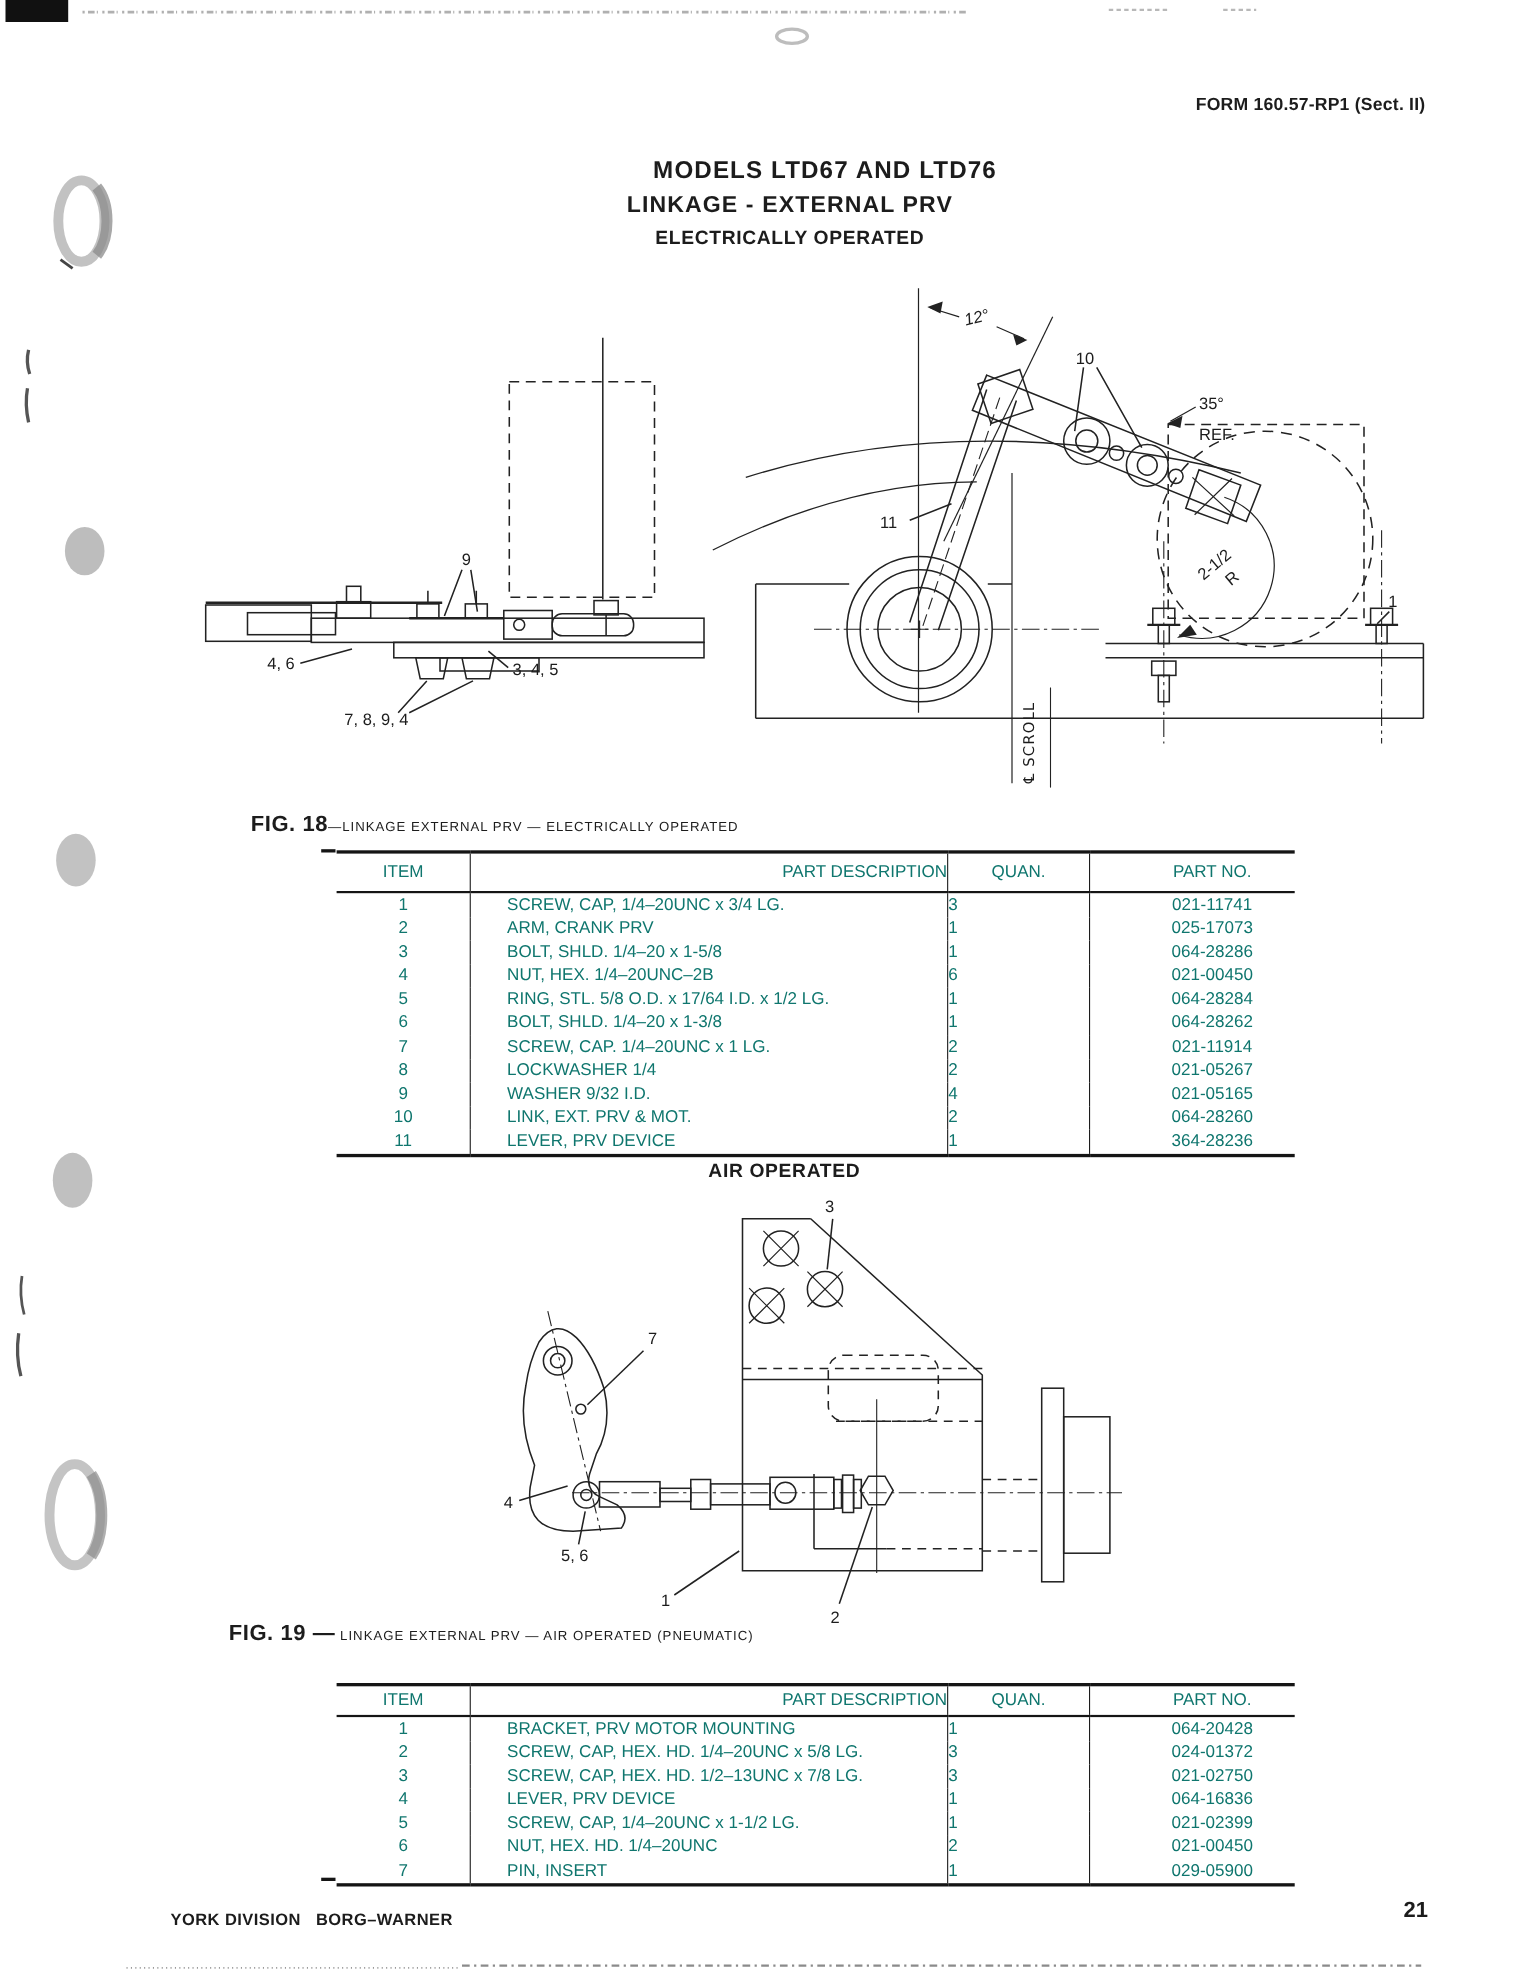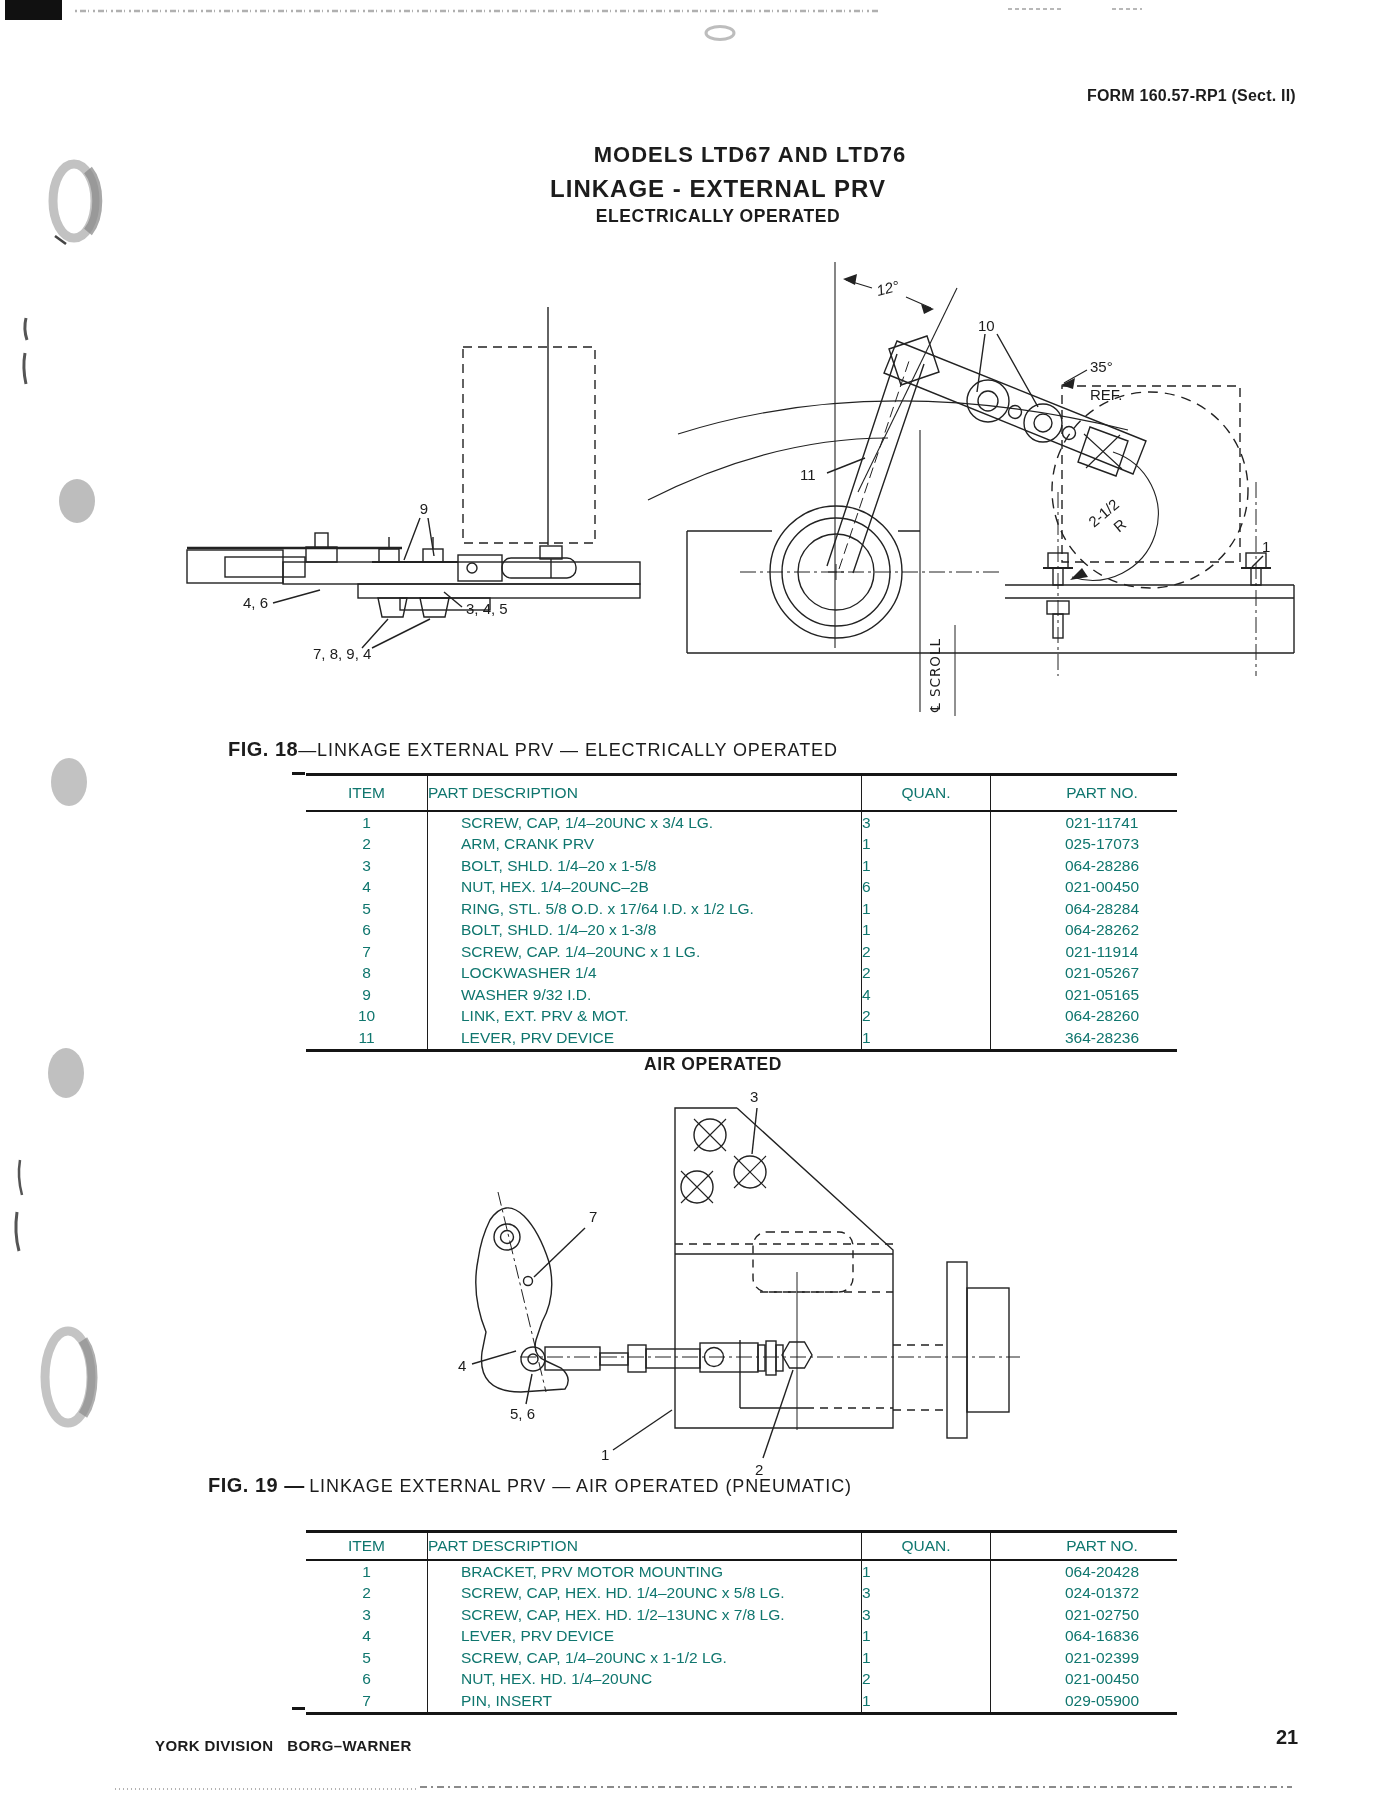--- a/index.html
+++ b/index.html
@@ -2,42 +2,42 @@
 <html><head>
 <meta charset="utf-8">
 <style>
   html,body{margin:0;padding:0;background:#e8e8e8;}
   .page{position:relative;width:1394px;height:1800px;background:#ffffff;overflow:hidden;
         font-family:"Liberation Sans",sans-serif;color:#1c1c1c;}
   .abs{position:absolute;}
   .form-header{left:1087px;top:87px;font-size:16px;font-weight:bold;letter-spacing:.2px;}
   .title-line{left:718px;transform:translateX(-50%);font-weight:bold;white-space:nowrap;}
   .t1{top:142px;font-size:22px;letter-spacing:1px;margin-left:32px;}
-  .t2{top:175px;font-size:24px;letter-spacing:1px;}
+  .t2{top:175px;font-size:21px;letter-spacing:1px;}
   .t3{top:206px;font-size:17.5px;letter-spacing:.6px;}
   .air-heading{left:713px;transform:translateX(-50%);top:1054px;font-size:17.5px;font-weight:bold;letter-spacing:.6px;white-space:nowrap;}
   .fig-caption{white-space:nowrap;}
   .fig-caption .figlab{font-weight:bold;font-size:20px;letter-spacing:.5px;}
-  .fig-caption .figrest{font-size:18px;letter-spacing:.9px;}
+  .fig-caption .figrest{font-size:12px;letter-spacing:.9px;}
   .cap18{left:228px;top:738px;}
   .cap19{left:208px;top:1474px;}
   .parts-table{border-collapse:collapse;table-layout:fixed;width:832px;font-size:15.5px;color:#0f766e;}
   .parts-table th{font-weight:normal;}
   .parts-table th,.parts-table td{padding:0;overflow:hidden;white-space:nowrap;}
   .pt18{left:306px;top:773px;}
   .pt19{left:306px;top:1530px;}
   .pt18 thead th{height:34px;}
   .pt19 thead th{height:26px;}
   .parts-table thead th{border-top:3px solid #151515;border-bottom:2.5px solid #151515;}
   .parts-table tbody td{height:21.5px;}
   .parts-table tbody tr:last-child td{border-bottom:3px solid #151515;}
   .parts-table .c0{width:121px;text-align:center;border-right:1.6px solid #1c1c1c;}
   .parts-table .c1{width:433px;text-align:left;border-right:1.6px solid #1c1c1c;}
   .parts-table tbody .c1{padding-left:33px;}
-  .parts-table thead .c1{text-align:left;}
+  .parts-table thead .c1{text-align:right;}
   .parts-table .c2{width:128px;border-right:1.6px solid #1c1c1c;}
   .parts-table .c3{width:150px;text-align:center;padding-left:36px;}
   .rule-tick{background:#151515;width:13px;height:3px;}
   .footer-left{left:155px;top:1737px;font-size:15px;font-weight:600;letter-spacing:.4px;white-space:pre;}
   .page-number{left:1276px;top:1726px;font-size:20px;font-weight:bold;}
   svg.layer{position:absolute;left:0;top:0;}
   svg text{font-family:"Liberation Sans",sans-serif;font-size:15px;fill:#1c1c1c;stroke:none;}
   text.cl{font-family:"DejaVu Sans",sans-serif;font-size:13.5px;letter-spacing:1px;}
 </style>
 </head>

